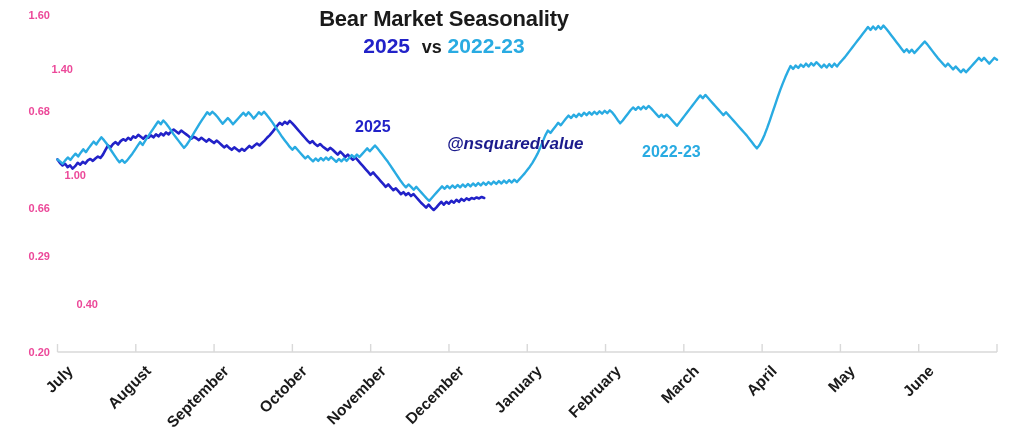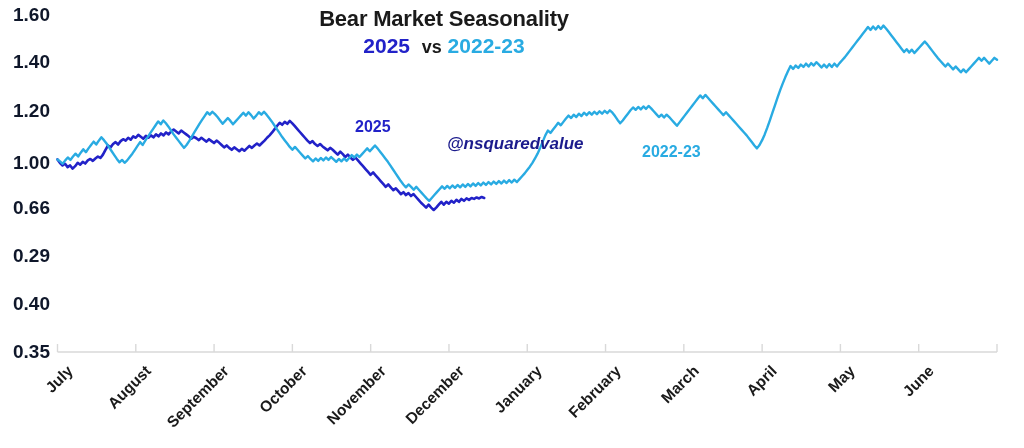--- a/index.html
+++ b/index.html
@@ -42,23 +42,23 @@
   }
   .sub-2025 { color: #2222c8; }
   .sub-vs { color: #1a1a1a; font-size: 18px; }
   .sub-2022 { color: #29abe2; }
 
   .ytick {
     position: absolute;
     left: 0;
     width: 50px;
     text-align: right;
-    font-size: 19px;
+    font-size: 11px;
     font-weight: bold;
-    color: #0f172a;
+    color: #ec4899;
     transform: translateY(-50%);
   }
   .xtick-label {
     position: absolute;
     font-size: 15.5px;
     font-weight: bold;
     color: #1a1a1a;
     transform-origin: right top;
     transform: rotate(-45deg);
     white-space: nowrap;
@@ -88,27 +88,27 @@
 <div id="chart-root">
 
   <div class="title-block">
     <div class="chart-title">Bear Market Seasonality</div>
     <div class="chart-subtitle">
       <span class="sub-2025">2025</span><span>&nbsp; </span><span class="sub-vs">vs</span><span> </span><span class="sub-2022">2022-23</span>
     </div>
   </div>
 
   <div id="yticks">
-      <div class="ytick" style="top: 352px;">0.35</div>
-      <div class="ytick" style="top: 303.857px;">0.40</div>
+      <div class="ytick" style="top: 352px;">0.20</div>
+      <div class="ytick" style="top: 303.857px; margin-left: 48px;">0.40</div>
       <div class="ytick" style="top: 255.714px;">0.29</div>
       <div class="ytick" style="top: 207.571px;">0.66</div>
-      <div class="ytick" style="top: 163px;">1.00</div>
-      <div class="ytick" style="top: 111.286px;">1.20</div>
-      <div class="ytick" style="top: 62px;">1.40</div>
+      <div class="ytick" style="top: 175px; padding-left: 36px;">1.00</div>
+      <div class="ytick" style="top: 111.286px;">0.68</div>
+      <div class="ytick" style="top: 69px; margin-left: 23px;">1.40</div>
       <div class="ytick" style="top: 15px;">1.60</div>
     </div>
   <div id="xticks">
       <div class="xtick-label" style="left: -102.5px; top: 362px; width: 166px;">July</div>
       <div class="xtick-label" style="left: -24.2083px; top: 362px; width: 166px;">August</div>
       <div class="xtick-label" style="left: 54.0833px; top: 362px; width: 166px;">September</div>
       <div class="xtick-label" style="left: 132.375px; top: 362px; width: 166px;">October</div>
       <div class="xtick-label" style="left: 210.667px; top: 362px; width: 166px;">November</div>
       <div class="xtick-label" style="left: 288.958px; top: 362px; width: 166px;">December</div>
       <div class="xtick-label" style="left: 367.25px; top: 362px; width: 166px;">January</div>

